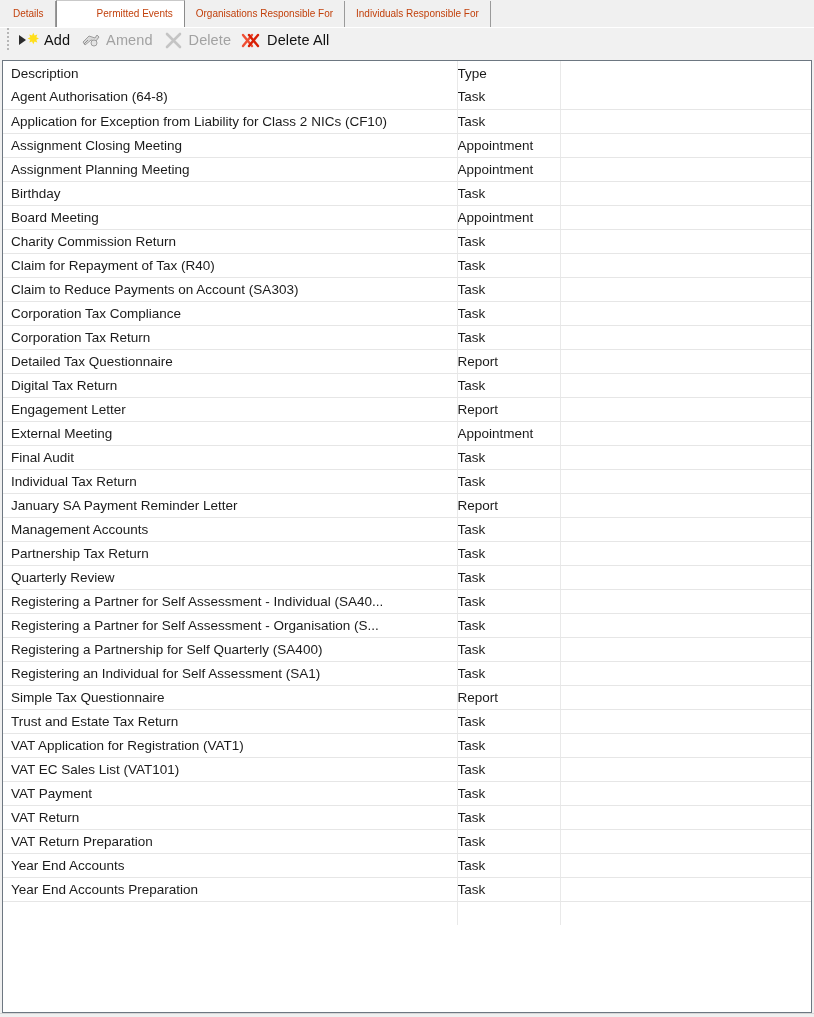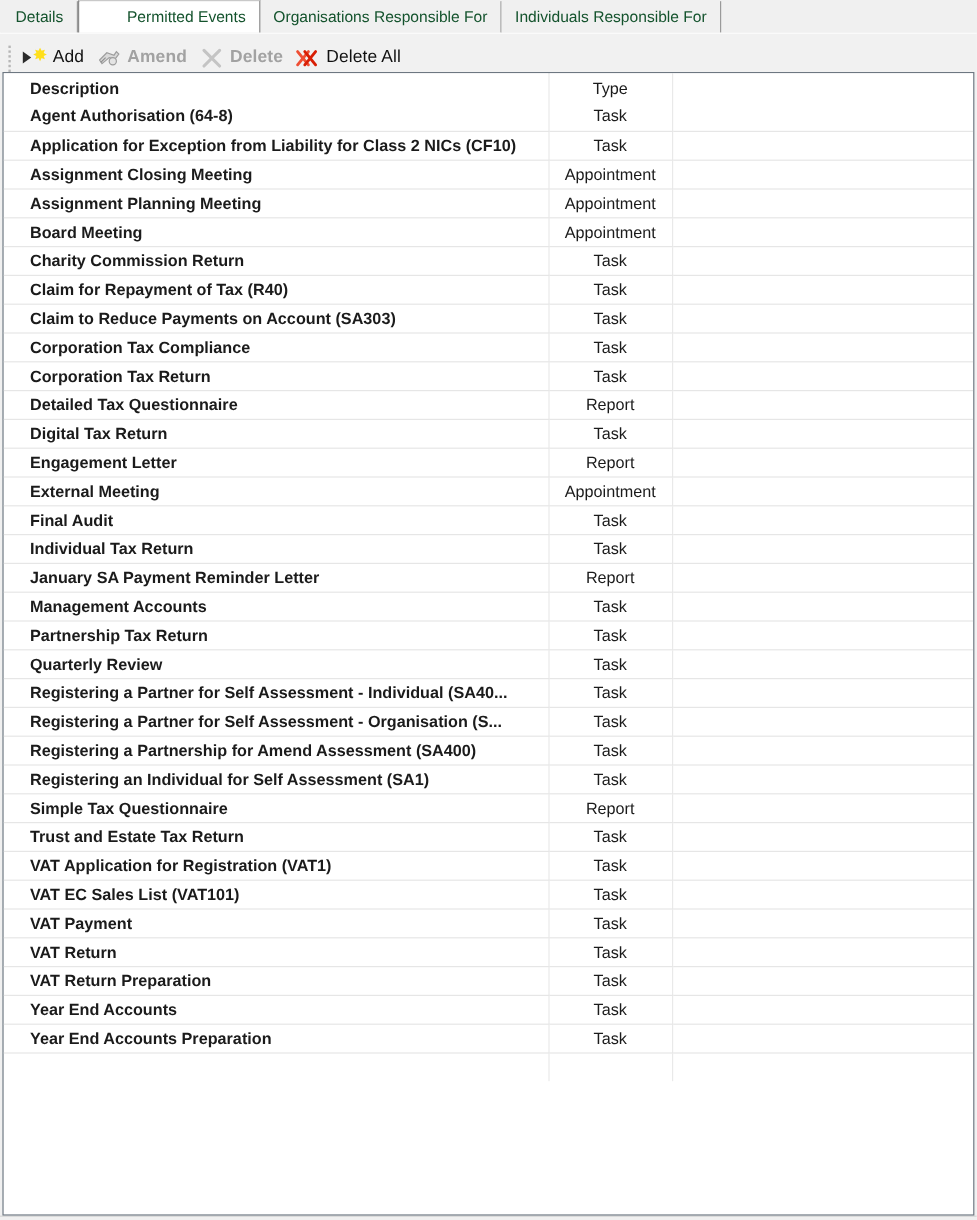--- a/index.html
+++ b/index.html
@@ -26,22 +26,22 @@
     align-items: flex-end;
     padding-left: 1px;
     box-sizing: border-box;
   }
   .tab {
     position: relative;
     height: 26px;
     line-height: 25px;
     padding: 0 11px;
     box-sizing: border-box;
-    font-size: 13px;
-    color: #14532d;
+    font-size: 10px;
+    color: #c2410c;
     background: #f0f0f0;
     border-right: 1px solid #9a9a9a;
     white-space: nowrap;
     cursor: default;
     margin-top: 22px;
   }
   .tab:first-child {
     border-left: 1px solid #f0f0f0;
   }
   .tab.active {
@@ -59,21 +59,21 @@
     height: 26px;
     background: #f0f0f0;
   }
 
   
   .toolbar {
     height: 33px;
     background: #f1f1f1;
     border-top: 1px solid #ffffff;
     display: flex;
-    align-items: flex-end;
+    align-items: flex-start;
     padding-left: 4px;
     box-sizing: border-box;
   }
   .gripper {
     width: 7px;
     height: 22px;
     margin-right: 4px;
     display: flex;
     flex-direction: column;
     justify-content: center;
@@ -93,21 +93,21 @@
     padding: 0 7px 0 3px;
     gap: 5px;
     cursor: default;
     white-space: nowrap;
   }
   .tbtn .tlabel {
     font-size: 14.5px;
     color: #111;
     letter-spacing: 0.1px;
   }
-  .tbtn.disabled .tlabel { color: #a2a2a2; font-weight: bold; }
+  .tbtn.disabled .tlabel { color: #a2a2a2; }
   .ticon {
     width: 21px;
     height: 19px;
     position: relative;
     flex: 0 0 auto;
   }
 
   
   .ico-add .tri {
     position: absolute;
@@ -165,26 +165,25 @@
     color: #1b1b1b;
     background: #ffffff;
     border-bottom: 1px solid #e6e6e6;
     border-right: 1px solid #e9e9e9;
     overflow: hidden;
     white-space: nowrap;
     vertical-align: middle;
     line-height: 23px;
   }
   .grid td.cell-desc {
-    padding-left: 22px;
+    padding-left: 8px;
     text-overflow: ellipsis;
-    font-weight: bold;
   }
   .grid td.cell-type {
-    text-align: center;
+    text-align: left;
   }
   .grid td.cell-extra {
     border-right: none;
   }
   
   .grid tr.head td { border-bottom: none; }
   .grid tr.head td.cell-desc,
   .grid tr.head td.cell-type { color: #1b1b1b; }
 
   
@@ -297,20 +296,25 @@
           <td class="cell-desc">Assignment Closing Meeting</td>
           <td class="cell-type">Appointment</td>
           <td class="cell-extra"></td>
         </tr>
         <tr>
           <td class="cell-desc">Assignment Planning Meeting</td>
           <td class="cell-type">Appointment</td>
           <td class="cell-extra"></td>
         </tr>
         <tr>
+          <td class="cell-desc">Birthday</td>
+          <td class="cell-type">Task</td>
+          <td class="cell-extra"></td>
+        </tr>
+        <tr>
           <td class="cell-desc">Board Meeting</td>
           <td class="cell-type">Appointment</td>
           <td class="cell-extra"></td>
         </tr>
         <tr>
           <td class="cell-desc">Charity Commission Return</td>
           <td class="cell-type">Task</td>
           <td class="cell-extra"></td>
         </tr>
         <tr>
@@ -387,21 +391,21 @@
           <td class="cell-desc">Registering a Partner for Self Assessment - Individual (SA40...</td>
           <td class="cell-type">Task</td>
           <td class="cell-extra"></td>
         </tr>
         <tr>
           <td class="cell-desc">Registering a Partner for Self Assessment - Organisation (S...</td>
           <td class="cell-type">Task</td>
           <td class="cell-extra"></td>
         </tr>
         <tr>
-          <td class="cell-desc">Registering a Partnership for Amend Assessment (SA400)</td>
+          <td class="cell-desc">Registering a Partnership for Self Quarterly (SA400)</td>
           <td class="cell-type">Task</td>
           <td class="cell-extra"></td>
         </tr>
         <tr>
           <td class="cell-desc">Registering an Individual for Self Assessment (SA1)</td>
           <td class="cell-type">Task</td>
           <td class="cell-extra"></td>
         </tr>
         <tr>
           <td class="cell-desc">Simple Tax Questionnaire</td>

